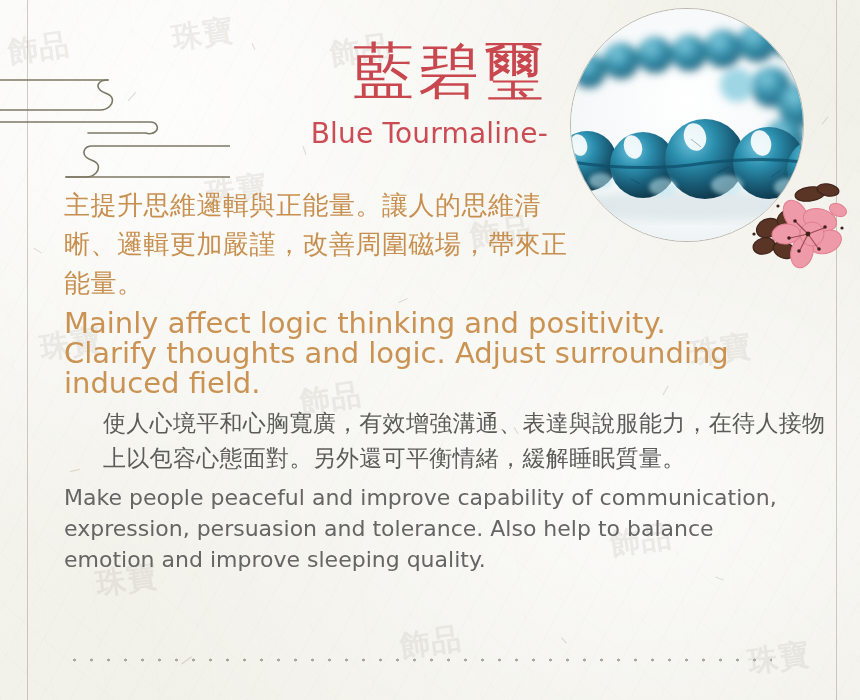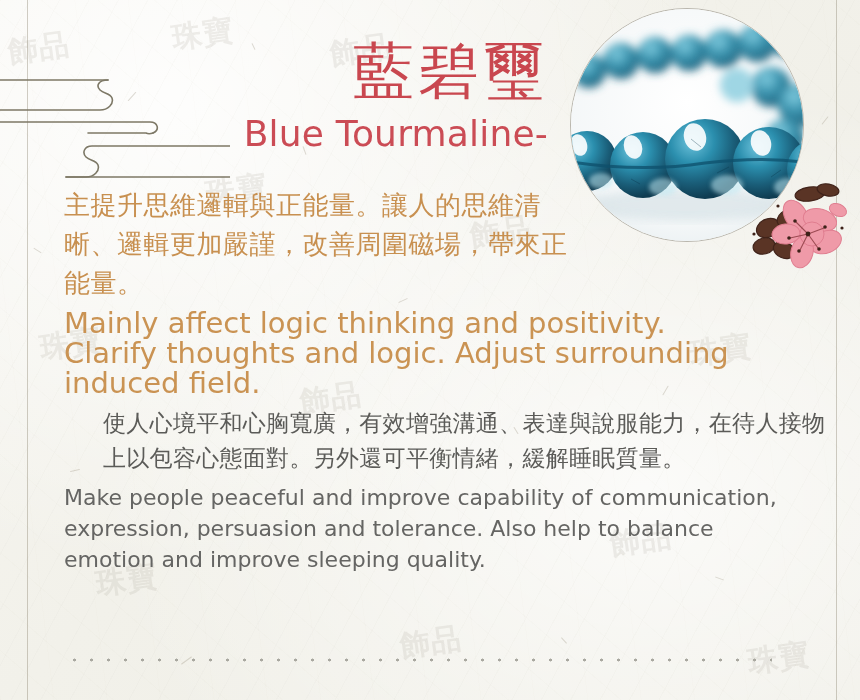--- a/index.html
+++ b/index.html
@@ -47,21 +47,21 @@
   .flower{position:absolute;left:742px;top:176px;width:112px;height:100px;}
   
   .content{position:absolute;left:0;top:0;width:860px;height:700px;}
   .title-cn{
     position:absolute;left:0;top:40px;width:548px;text-align:right;
     color:#c9474f;font-size:61px;line-height:62px;letter-spacing:4px;
     font-family:"DejaVu Serif","Liberation Serif",serif;font-weight:400;
   }
   .title-en{
     position:absolute;left:0;top:112px;width:548px;text-align:right;
-    color:#cb4c55;font-size:36px;line-height:44px;letter-spacing:.2px;
+    color:#cb4c55;font-size:28px;line-height:44px;letter-spacing:.2px;
     font-family:"DejaVu Sans","Liberation Sans",sans-serif;font-weight:400;
   }
   .para{position:absolute;}
   .cn-orange{
     left:64px;top:186px;width:510px;
     color:#c89050;font-size:26px;line-height:39px;letter-spacing:.5px;
     font-family:"DejaVu Serif","Liberation Serif",serif;
   }
   .en-orange{
     left:64px;top:308px;width:700px;

